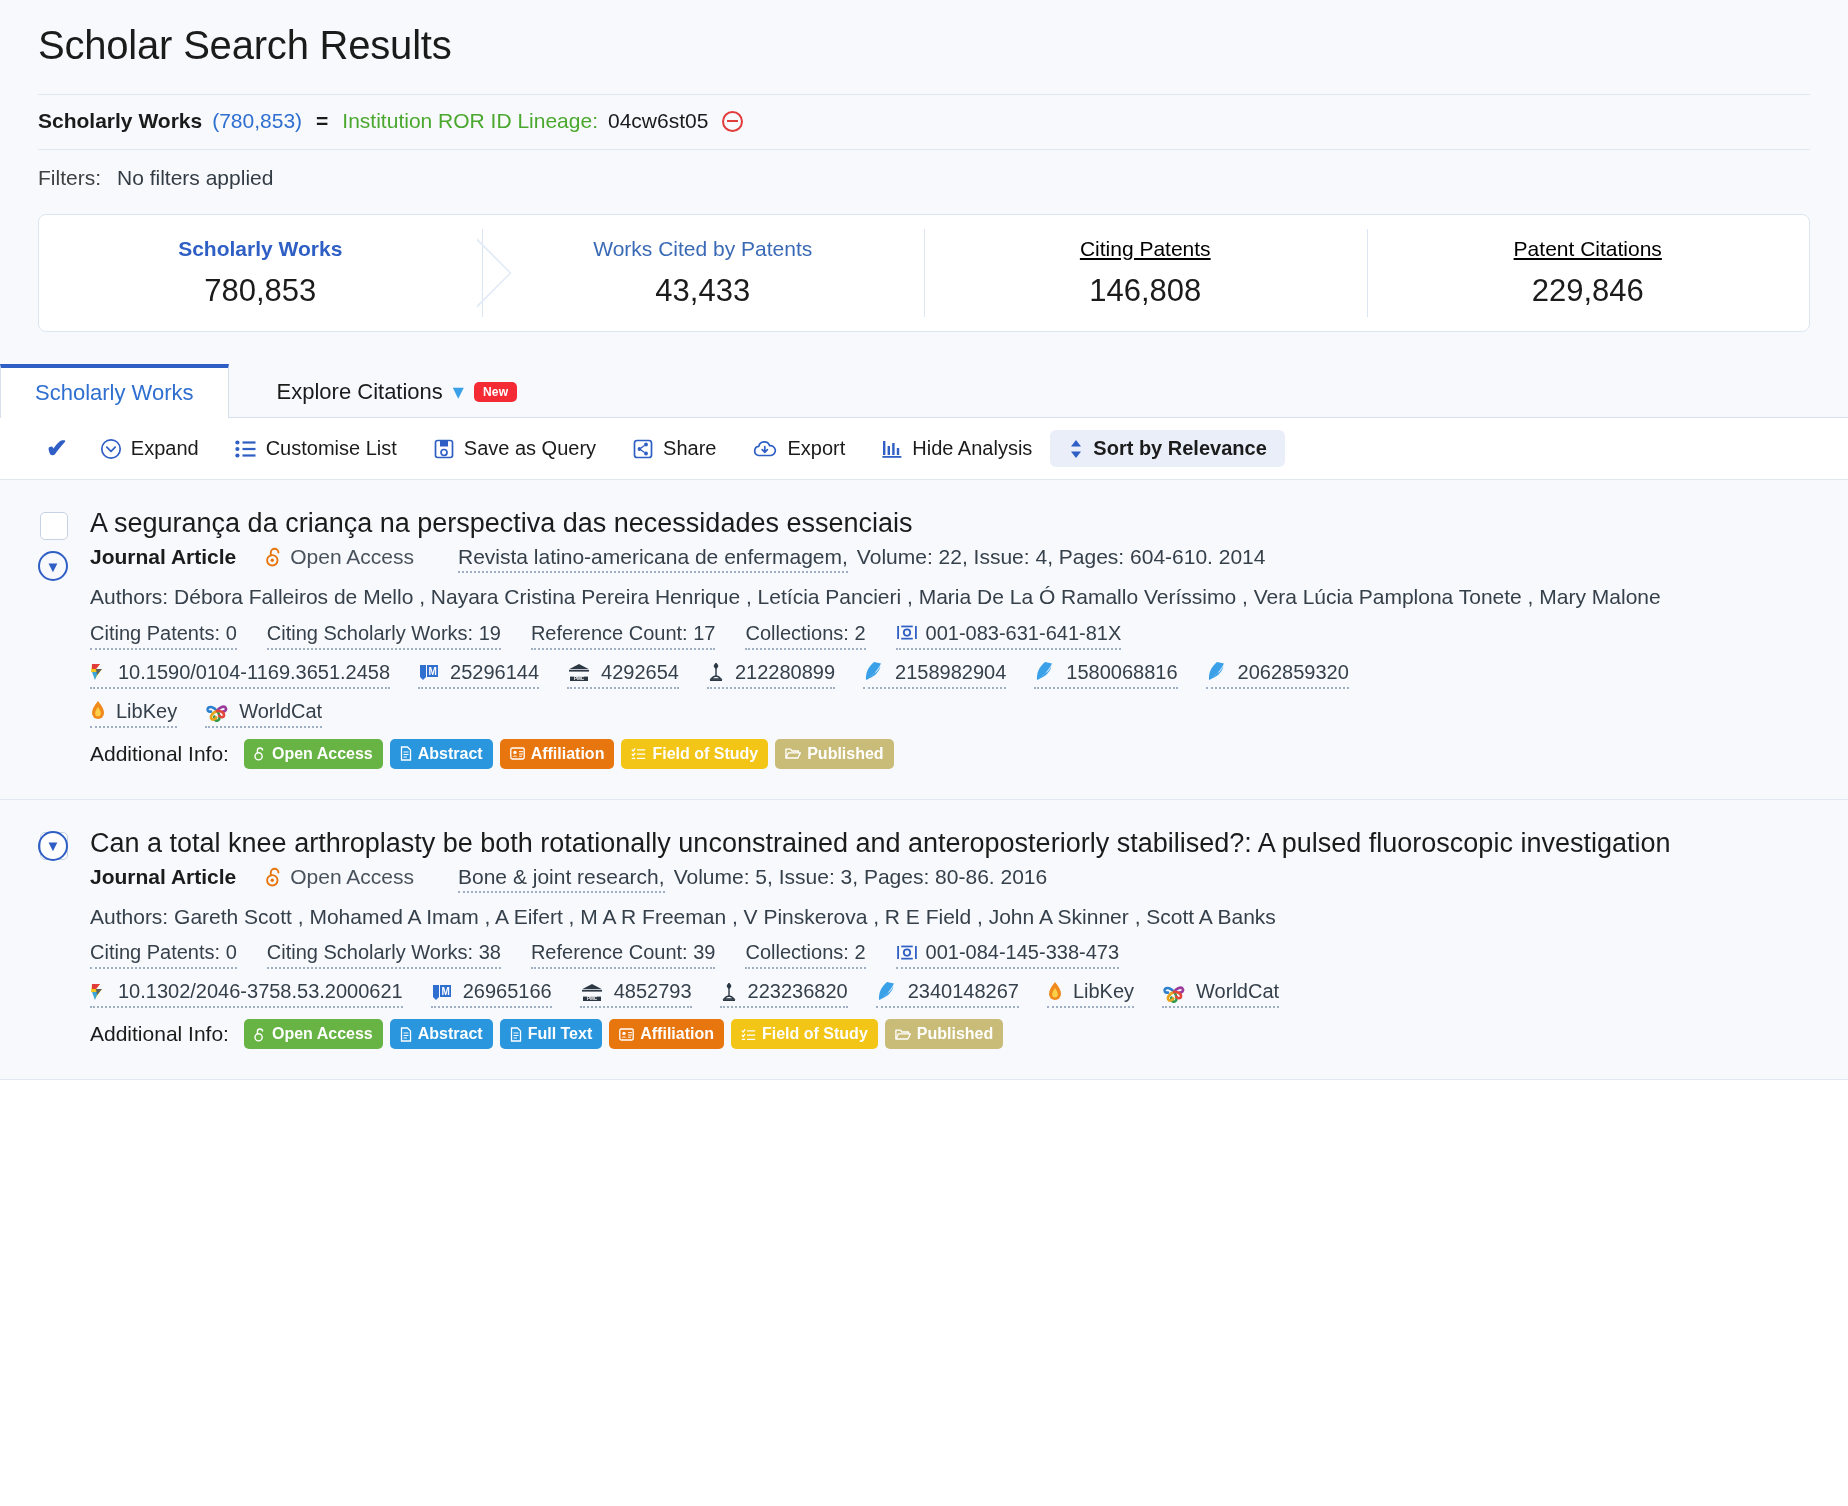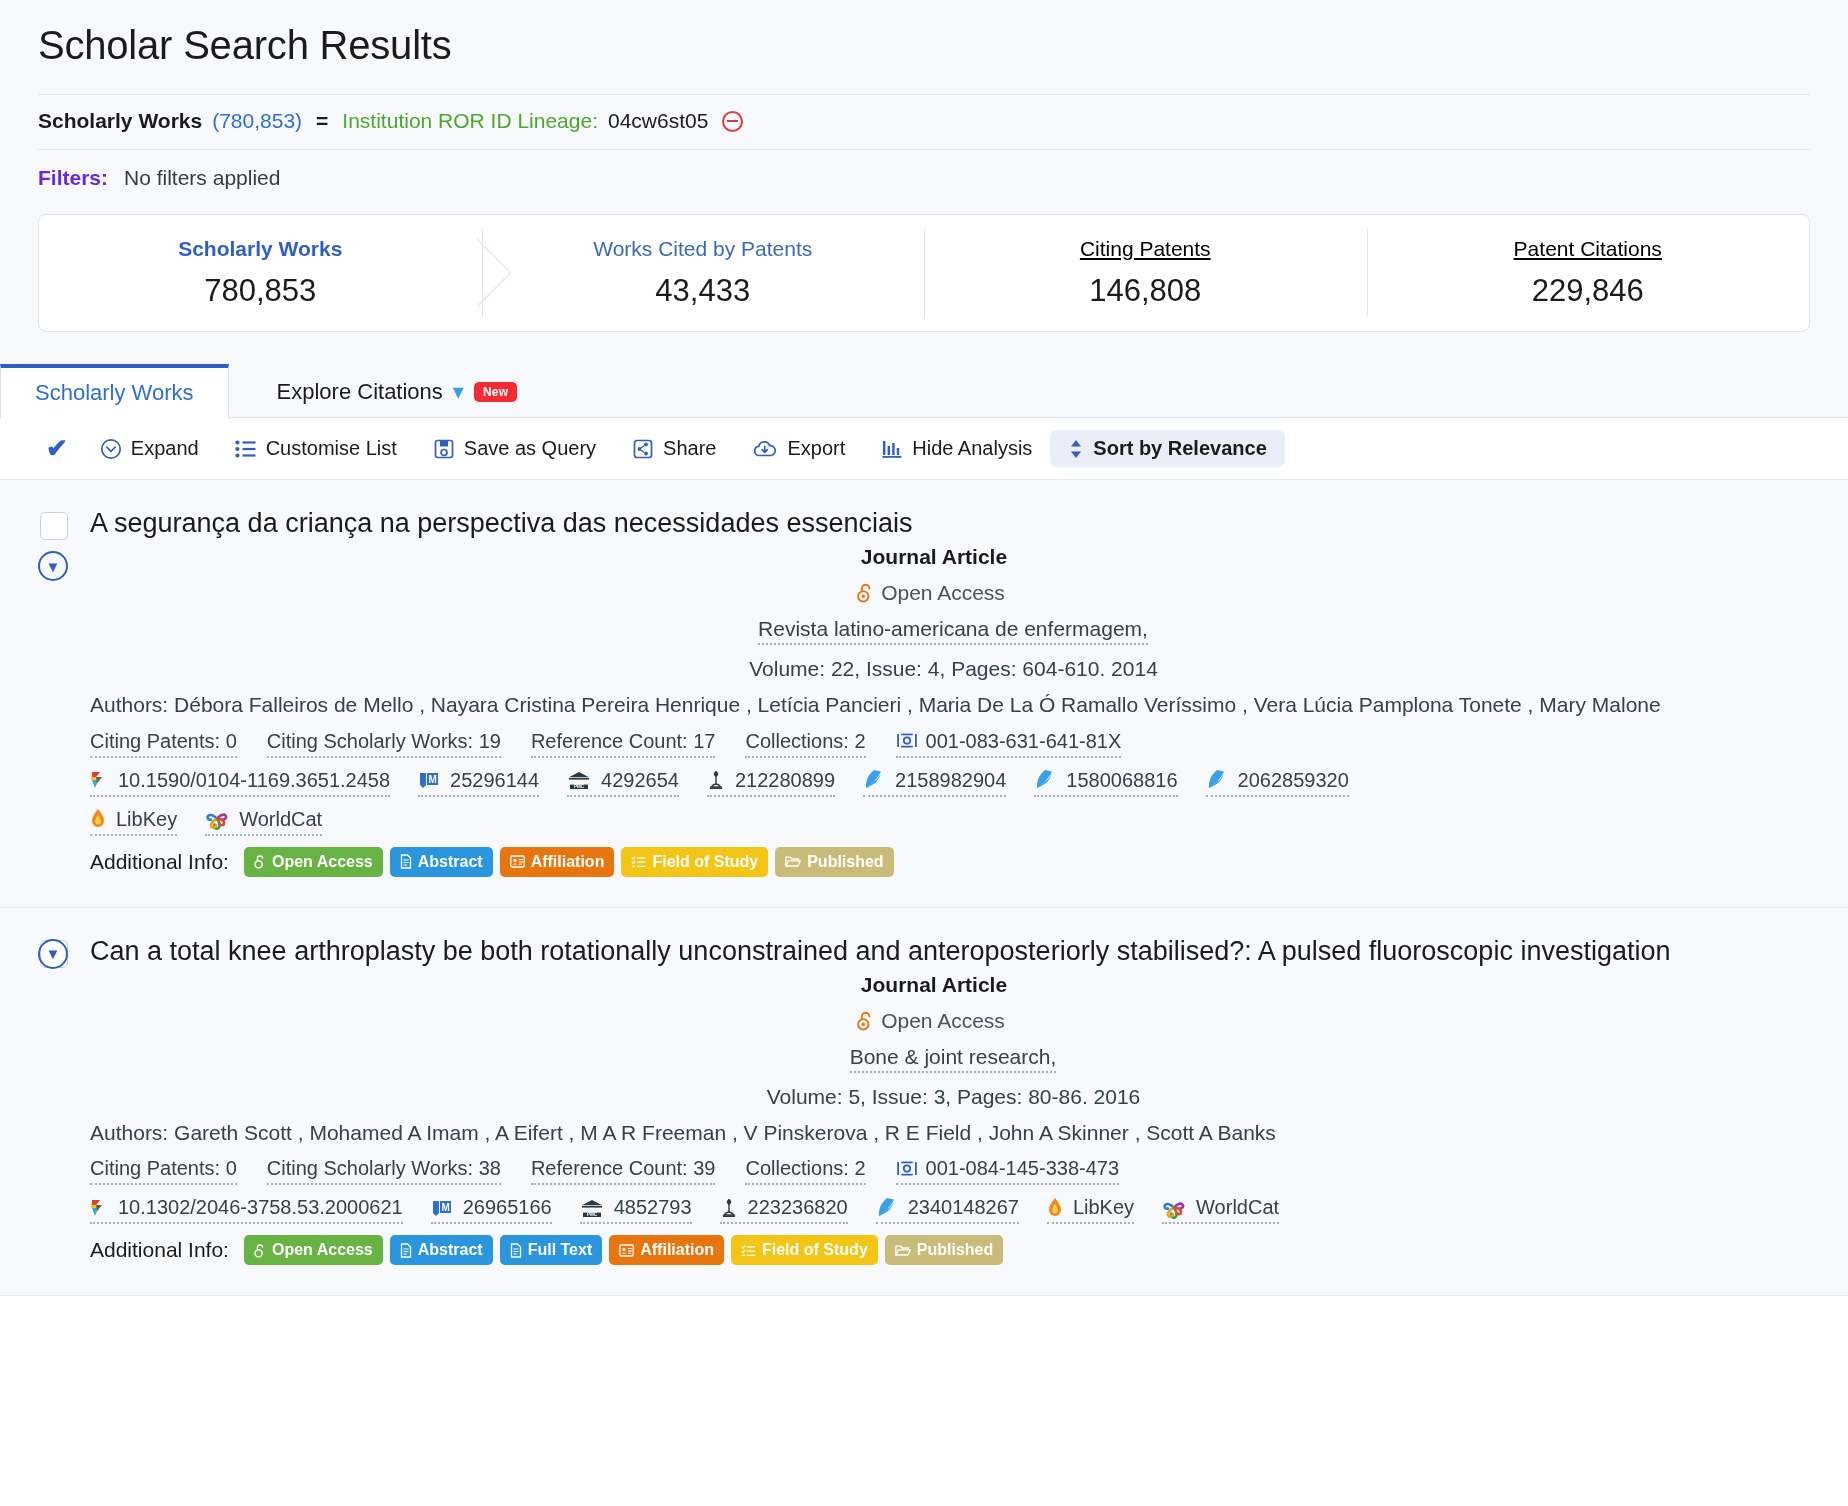--- a/index.html
+++ b/index.html
@@ -36,21 +36,21 @@
   }
   .remove-icon::after {
     content: ""; position: absolute; left: 3px; right: 3px; height: 2px;
     background: #e23b3b;
   }
 
   .filters-row {
     display: flex; align-items: center; gap: 16px;
     padding: 16px 0 18px 0; font-size: 21px;
   }
-  .filters-label { font-weight: bold; color: #6d28d9; }
+  .filters-label { font-weight: normal; color: #404040; }
   .filters-value { color: #333c45; }
 
   
   .stats-wrap { padding: 6px 38px 30px 38px; background: #f7f9fc; }
   .stats {
     display: flex; background: #ffffff;
     border: 1px solid #dce6f2; border-radius: 8px; overflow: hidden;
     height: 118px;
   }
   .stat {
@@ -127,22 +127,22 @@
     max-width: 1640px;
   }
   .res-body { padding-left: 50px; margin-top: 4px; position: relative; }
   .expander {
     position: absolute; left: -2px; top: 6px;
     width: 30px; height: 30px; border: 2px solid #2f5fc4; border-radius: 50%;
     display: flex; align-items: center; justify-content: center;
     color: #2f5fc4; font-size: 15px; cursor: pointer;
   }
   .meta-line {
-    display: flex; align-items: center; flex-wrap: wrap; gap: 12px;
-    font-size: 21px; margin-bottom: 9px; flex-direction: column;
+    display: flex; align-items: flex-start; flex-wrap: wrap; gap: 0;
+    font-size: 21px; margin-bottom: 9px;
   }
   .m-type { font-weight: bold; color: #1b1b1b; margin-right: 30px; }
   .m-oa { color: #49525c; display: inline-flex; align-items: center; gap: 7px; margin-right: 36px; }
   .m-journal {
     color: #36404b; border-bottom: 2px dotted #9fb0c4; padding-bottom: 2px;
     cursor: pointer;
     margin-left: 8px;
   }
   .m-rest { color: #36404b; margin-left: 9px; }
   .authors { font-size: 21px; color: #36404b; line-height: 1.45; margin-bottom: 9px; max-width: 1700px; }

